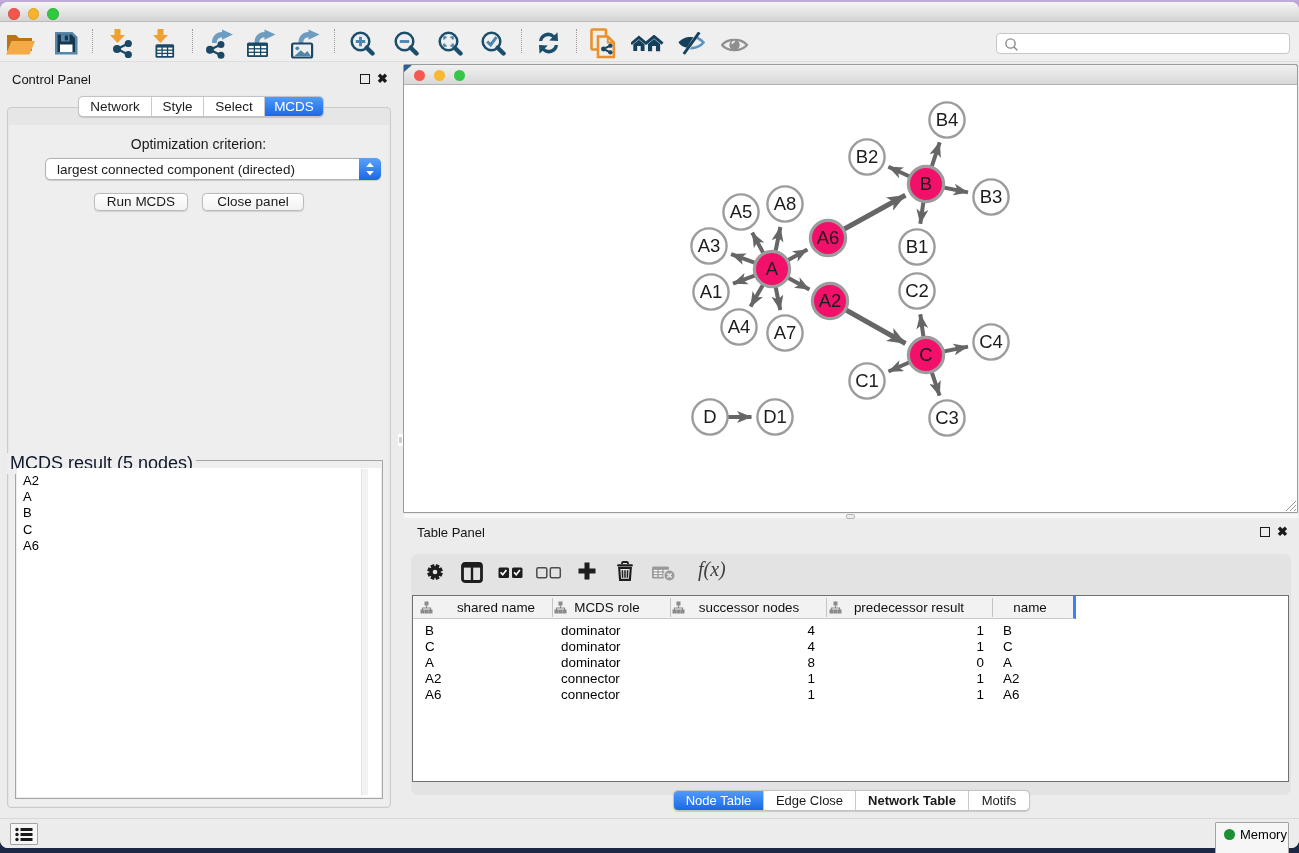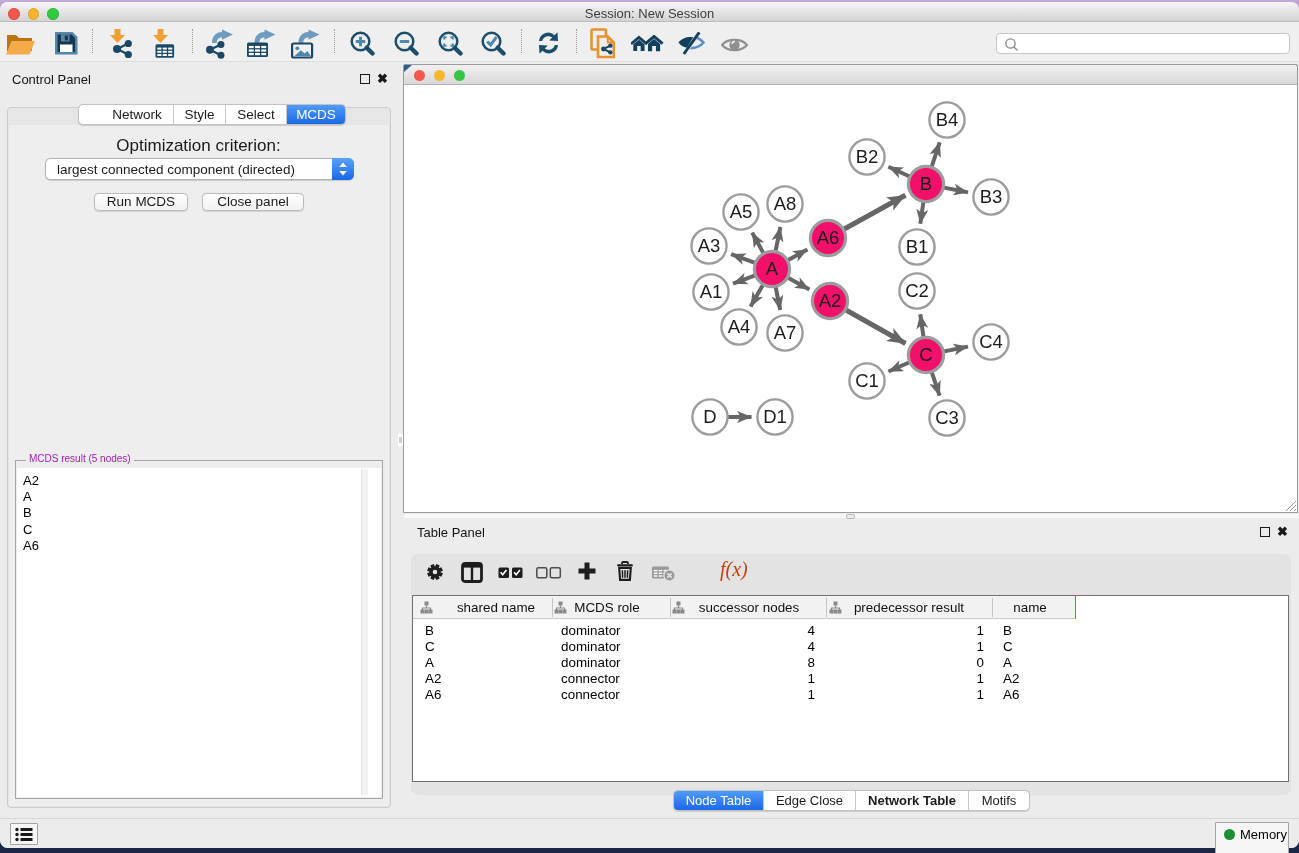--- a/index.html
+++ b/index.html
@@ -19,56 +19,55 @@
 #cpbox{position:absolute;left:7px;top:107px;width:384px;height:701px;border:1px solid #cbcbcb;border-radius:4px;background:#e6e6e6;}
 #cpinner{position:absolute;left:9px;top:125px;width:380px;height:681px;background:#eeeeee;}
 .seg{position:absolute;display:flex;height:21px;border:1px solid #c3c3c3;border-radius:5px;background:#fff;
   font-size:13.5px;color:#1a1a1a;overflow:hidden;box-shadow:0 0.5px 1px rgba(0,0,0,.15);}
 .seg>div{display:flex;align-items:center;justify-content:center;border-right:1px solid #c9c9c9;}
 .seg>div:last-child{border-right:none;}
 .seg .on{background:linear-gradient(180deg,#4f9bfc,#1c68e4);color:#fff;}
 .btn{position:absolute;height:17.5px;background:linear-gradient(180deg,#ffffff,#f2f2f2);border:1px solid #bbbbbb;
   border-radius:4.5px;font-size:13.5px;color:#1a1a1a;display:flex;align-items:center;justify-content:center;
   box-shadow:0 0.5px 1px rgba(0,0,0,.12);}
-#combo{position:absolute;left:45px;top:158px;width:309px;height:22px;background:#fff;border:1px solid #b2b2b2;
+#combo{position:absolute;left:45px;top:158px;width:336px;height:22px;background:#fff;border:1px solid #b2b2b2;
   border-radius:5.5px;box-shadow:0 0.5px 1px rgba(0,0,0,.15);}
 #combo .cap{position:absolute;right:-1px;top:-1px;width:22px;height:22px;border-radius:0 5.5px 5.5px 0;
   background:linear-gradient(180deg,#5aa2fd,#1b67e6);}
 #combo .txt{position:absolute;left:11px;top:2.5px;font-size:13.5px;color:#1a1a1a;}
 #fs{position:absolute;left:15px;top:460px;width:368px;height:339px;border:1px solid #a5a5a5;}
-#fslegend{position:absolute;left:26px;top:453px;background:#eeeeee;padding:0 3px;font-size:10px;color:#a21caf;}
+#fslegend{position:absolute;left:7px;top:453px;background:#eeeeee;padding:0 3px;font-size:18px;color:#0f172a;}
 #mlist{position:absolute;left:17px;top:468px;width:364px;height:329px;background:#fff;font-size:13px;color:#000;
   padding:5px 0 0 6px;line-height:16.2px;}
 #mscroll{position:absolute;left:361px;top:469px;width:7px;height:326px;background:#f2f2f2;border-left:1px solid #e2e2e2;}
 #gwin{position:absolute;left:403px;top:64px;width:895px;height:449px;background:#fff;border:1px solid #9b9b9b;border-radius:3px 3px 0 0;}
 #gtb{position:absolute;left:403px;top:64px;width:895px;height:21px;background:linear-gradient(180deg,#f1f1f1,#d8d8d8);
   border:1px solid #9b9b9b;border-bottom:1px solid #b2b2b2;border-radius:3px 3px 0 0;}
 .tl2{position:absolute;top:5px;width:11px;height:11px;border-radius:50%;}
 #gtitle{position:absolute;top:3px;left:0;width:893px;text-align:center;font-size:13px;color:#2a2a2a;}
 #tpbox{position:absolute;left:411px;top:554px;width:880px;height:241px;background:#e3e3e3;border-radius:7px;}
 #ttable{position:absolute;left:412px;top:595px;width:877px;height:187px;background:#fff;border:1px solid #707070;}
-#thead{position:absolute;left:0;top:0;width:663px;height:23px;background:#f2f2f2;border-bottom:1px solid #c9c9c9;border-right:1px solid #3b82f6;}
+#thead{position:absolute;left:0;top:0;width:663px;height:23px;background:#f2f2f2;border-bottom:1px solid #c9c9c9;border-right:3px solid #3b82f6;}
 .hsep{position:absolute;top:2px;height:19px;width:0;border-left:1px solid #c4c4c4;}
 .htxt{position:absolute;top:3.5px;font-size:13.4px;color:#111;}
 .cell{position:absolute;font-size:13.4px;color:#000;}
 #btabs{position:absolute;left:673px;top:790px;display:flex;height:21px;border:1px solid #c3c3c3;border-radius:5px;
   background:#fff;font-size:13px;color:#1a1a1a;overflow:hidden;box-shadow:0 0.5px 1px rgba(0,0,0,.15);}
 #btabs>div{display:flex;align-items:center;justify-content:center;border-right:1px solid #c9c9c9;}
 #btabs>div:last-child{border-right:none;}
 #btabs .on{background:linear-gradient(180deg,#4f9bfc,#1c68e4);color:#fff;}
 #status{position:absolute;left:0;top:818px;width:1299px;height:30px;background:#ececec;border-top:1px solid #d8d8d8;border-radius:0 0 8px 8px;}
 .sbtn{position:absolute;border:1px solid #a3a3a3;background:#f6f6f6;border-radius:1px;}
 </style></head><body>
 <div id="desk"></div>
 <div id="win"></div>
 <div id="titlebar">
   <div class="tl" style="left:8px;background:#f2574e;border:0.5px solid #dd4a41;"></div>
   <div class="tl" style="left:27.5px;background:#f6b42e;border:0.5px solid #e0a227;"></div>
   <div class="tl" style="left:47px;background:#30c940;border:0.5px solid #2bb138;"></div>
-  <div id="title">Session: New Session</div>
 </div>
 <div id="toolbar"></div>
 <svg style="position:absolute;left:5px;top:30px" width="31" height="27">
     <path d="M2,5 L11,5 L14,8 L27,8 L27,21 L2,21 Z" fill="#b97513"></path>
     <path d="M6.5,11 L30,11 L24.5,24.5 L1,24.5 Z" fill="#f3aa47"></path>
   </svg>
 <svg style="position:absolute;left:53px;top:30px" width="27" height="27">
     <path d="M2,2 L19.5,2 L24.5,7 L24.5,24.5 L2,24.5 Z" fill="#5886a7"></path>
     <path d="M4.5,4.5 L18.5,4.5 L22,8 L22,22 L4.5,22 Z" fill="#16384f"></path>
     <rect x="8" y="4.5" width="8.5" height="7" fill="#5886a7"></rect>
@@ -208,27 +207,27 @@
       <circle cx="6.5" cy="6.5" r="4.6" fill="none" stroke="#8a8a8a" stroke-width="1.4"></circle>
       <path d="M9.8,9.8 L13.4,13.4" stroke="#8a8a8a" stroke-width="1.4"></path>
     </svg>
   </div>
 
 <div class="paneltitle" style="left:12px;top:72px;">Control Panel</div>
 <div class="sq" style="left:360px;top:73.5px;"></div>
 <div class="xx" style="left:377px;top:71px;">✖</div>
 <div id="cpbox"></div>
 <div id="cpinner"></div>
-<div class="seg" style="left:78px;top:104px;padding-left:22px;">
+<div class="seg" style="left:78px;top:96px;">
   <div style="width:73px;">Network</div>
     <div style="width:52px;">Style</div>
   <div style="width:61px;">Select</div>
     <div class="on" style="width:58px;">MCDS</div>
 </div>
-<div class="abs" style="left:0;top:136px;width:397px;text-align:center;font-size:17px;color:#1a1a1a;">Optimization criterion:</div>
+<div class="abs" style="left:0;top:136px;width:397px;text-align:center;font-size:14px;color:#1a1a1a;">Optimization criterion:</div>
 <div id="combo">
   <div class="txt">largest connected component (directed)</div>
   <div class="cap"><svg width="22" height="22">
         <path d="M7.2,9 L11,4.6 L14.8,9 Z" fill="#fff"></path>
         <path d="M7.2,13 L11,17.4 L14.8,13 Z" fill="#fff"></path>
       </svg></div>
 </div>
 <div class="btn" style="left:94px;top:193px;width:94px;">Run MCDS</div>
 <div class="btn" style="left:202px;top:193px;width:102px;">Close panel</div>
 <div id="fs"></div>
@@ -361,21 +360,21 @@
     <rect x="11.60" y="5.90" width="3.60" height="1.40" fill="#ffffff"></rect>
     <rect x="1.80" y="8.60" width="3.60" height="1.40" fill="#ffffff"></rect>
     <rect x="6.70" y="8.60" width="3.60" height="1.40" fill="#ffffff"></rect>
     <rect x="11.60" y="8.60" width="3.60" height="1.40" fill="#ffffff"></rect>
     <rect x="1.80" y="11.30" width="3.60" height="1.40" fill="#ffffff"></rect>
     <rect x="6.70" y="11.30" width="3.60" height="1.40" fill="#ffffff"></rect>
     <rect x="11.60" y="11.30" width="3.60" height="1.40" fill="#ffffff"></rect>
     <circle cx="17.5" cy="11.5" r="5.6" fill="#9a9a9a" stroke="#e3e3e3" stroke-width="1.2"></circle>
     <path d="M15.3,9.3 L19.7,13.7 M19.7,9.3 L15.3,13.7" stroke="#e3e3e3" stroke-width="1.7"></path>
   </svg>
-<div style="position:absolute;left:720px;top:558px;width:40px;height:26px;font:italic 20px 'Liberation Serif',serif;color:#c2410c;">f(x)</div>
+<div style="position:absolute;left:698px;top:558px;width:40px;height:26px;font:italic 20px 'Liberation Serif',serif;color:#404040;">f(x)</div>
 <div id="ttable">
   <div id="thead">
     <svg style="position:absolute;left:7px;top:5px" width="13" height="13">
         <rect x="4.5" y="0.5" width="4" height="4" fill="#8a8a8a"></rect>
         <path d="M6.5,4.5 L6.5,7 M2.5,9 L2.5,7 L10.5,7 L10.5,9" stroke="#8a8a8a" stroke-width="1.2" fill="none"></path>
         <rect x="0.5" y="8.5" width="4" height="4" fill="#8a8a8a"></rect>
         <rect x="4.5" y="8.5" width="4" height="4" fill="#8a8a8a"></rect>
         <rect x="8.5" y="8.5" width="4" height="4" fill="#8a8a8a"></rect>
       </svg>
       <svg style="position:absolute;left:141px;top:5px" width="13" height="13">

